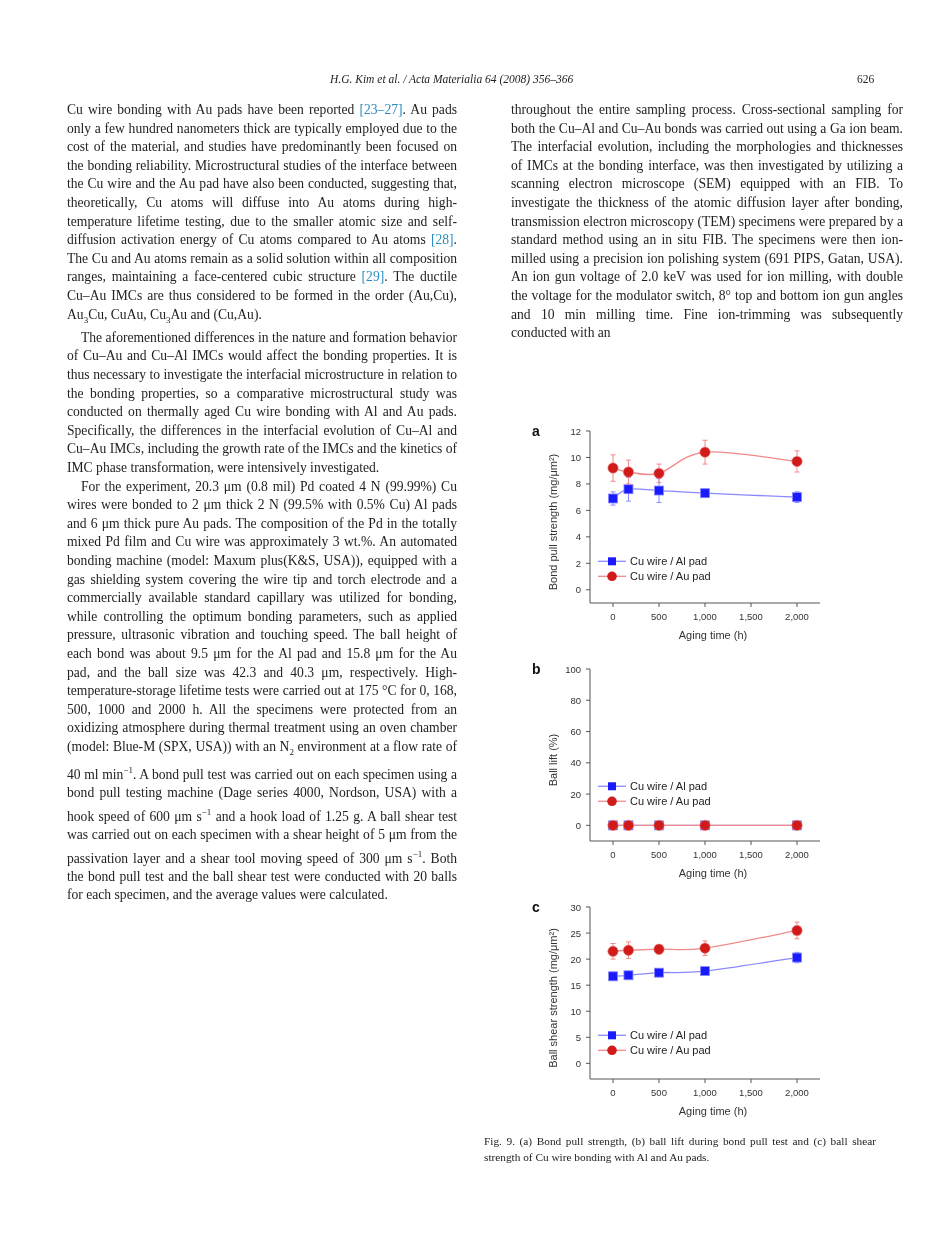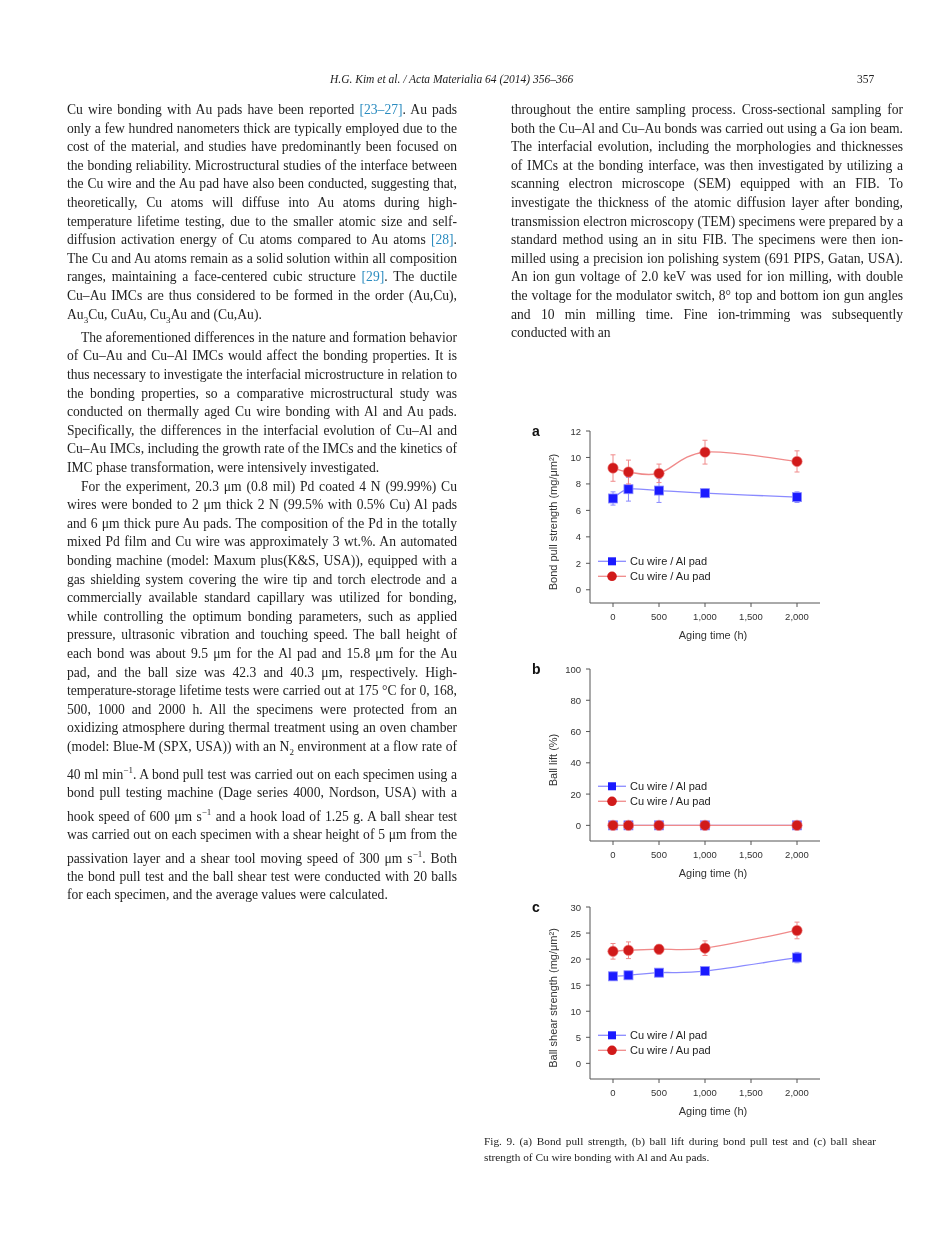--- a/index.html
+++ b/index.html
@@ -15,22 +15,22 @@
   .ref{color:#2a8bbf;margin-top:44px;}
   h2.sec{font-size:13.6px;font-weight:bold;margin:22px 0 20px 0;}
   .fig{position:absolute;left:520px;top:420px;width:320px;}
   svg text{font-family:"Liberation Sans","DejaVu Sans",sans-serif;}
   .caption{position:absolute;left:484px;top:1133px;width:392px;font-size:11.3px;line-height:16px;text-align:justify;}
 </style>
 </head>
 <body>
 
 <div class="header">
-  <span class="running">H.G. Kim et al. / Acta Materialia 64 (2014) 356–366</span>
-  <span class="pageno">357</span>
+  <span class="running">H.G. Kim et al. / Acta Materialia 64 (2008) 356–366</span>
+  <span class="pageno">626</span>
 </div>
 
 <div class="col col-left">
   <p><span>Cu wire bonding with Au pads have been reported </span><span class="ref">[23–27]</span><span>. Au pads only a few hundred nanometers thick are typically employed due to the cost of the material, and studies have predominantly been focused on the bonding reliability. Microstructural studies of the interface between the Cu wire and the Au pad have also been conducted, suggesting that, theoretically, Cu atoms will diffuse into Au atoms during high-temperature lifetime testing, due to the smaller atomic size and self-diffusion activation energy of Cu atoms compared to Au atoms </span><span class="ref">[28]</span><span>. The Cu and Au atoms remain as a solid solution within all composition ranges, maintaining a face-centered cubic structure </span><span class="ref">[29]</span><span>. The ductile Cu–Au IMCs are thus considered to be formed in the order (Au,Cu), Au</span><sub style="font-size: 9px;">3</sub><span>Cu, CuAu, Cu</span><sub style="font-size: 9px;">3</sub><span>Au and (Cu,Au).</span></p>
   <p class="ind">The aforementioned differences in the nature and formation behavior of Cu–Au and Cu–Al IMCs would affect the bonding properties. It is thus necessary to investigate the interfacial microstructure in relation to the bonding properties, so a comparative microstructural study was conducted on thermally aged Cu wire bonding with Al and Au pads. Specifically, the differences in the interfacial evolution of Cu–Al and Cu–Au IMCs, including the growth rate of the IMCs and the kinetics of IMC phase transformation, were intensively investigated.</p>
   <p class="ind"><span>For the experiment, 20.3 μm (0.8 mil) Pd coated 4 N (99.99%) Cu wires were bonded to 2 μm thick 2 N (99.5% with 0.5% Cu) Al pads and 6 μm thick pure Au pads. The composition of the Pd in the totally mixed Pd film and Cu wire was approximately 3 wt.%. An automated bonding machine (model: Maxum plus(K&amp;S, USA)), equipped with a gas shielding system covering the wire tip and torch electrode and a commercially available standard capillary was utilized for bonding, while controlling the optimum bonding parameters, such as applied pressure, ultrasonic vibration and touching speed. The ball height of each bond was about 9.5 μm for the Al pad and 15.8 μm for the Au pad, and the ball size was 42.3 and 40.3 μm, respectively. High-temperature-storage lifetime tests were carried out at 175 °C for 0, 168, 500, 1000 and 2000 h. All the specimens were protected from an oxidizing atmosphere during thermal treatment using an oven chamber (model: Blue-M (SPX, USA)) with an N</span><sub style="font-size: 9px;">2</sub><span> environment at a flow rate of 40 ml min</span><sup style="font-size: 9px;">−1</sup><span>. A bond pull test was carried out on each specimen using a bond pull testing machine (Dage series 4000, Nordson, USA) with a hook speed of 600 μm s</span><sup style="font-size: 9px;">−1</sup><span> and a hook load of 1.25 g. A ball shear test was carried out on each specimen with a shear height of 5 μm from the passivation layer and a shear tool moving speed of 300 μm s</span><sup style="font-size: 9px;">−1</sup><span>. Both the bond pull test and the ball shear test were conducted with 20 balls for each specimen, and the average values were calculated.</span></p>
 </div>
 
 <div class="col col-right">
   <p>throughout the entire sampling process. Cross-sectional sampling for both the Cu–Al and Cu–Au bonds was carried out using a Ga ion beam. The interfacial evolution, including the morphologies and thicknesses of IMCs at the bonding interface, was then investigated by utilizing a scanning electron microscope (SEM) equipped with an FIB. To investigate the thickness of the atomic diffusion layer after bonding, transmission electron microscopy (TEM) specimens were prepared by a standard method using an in situ FIB. The specimens were then ion-milled using a precision ion polishing system (691 PIPS, Gatan, USA). An ion gun voltage of 2.0 keV was used for ion milling, with double the voltage for the modulator switch, 8° top and bottom ion gun angles and 10 min milling time. Fine ion-trimming was subsequently conducted with an</p>

